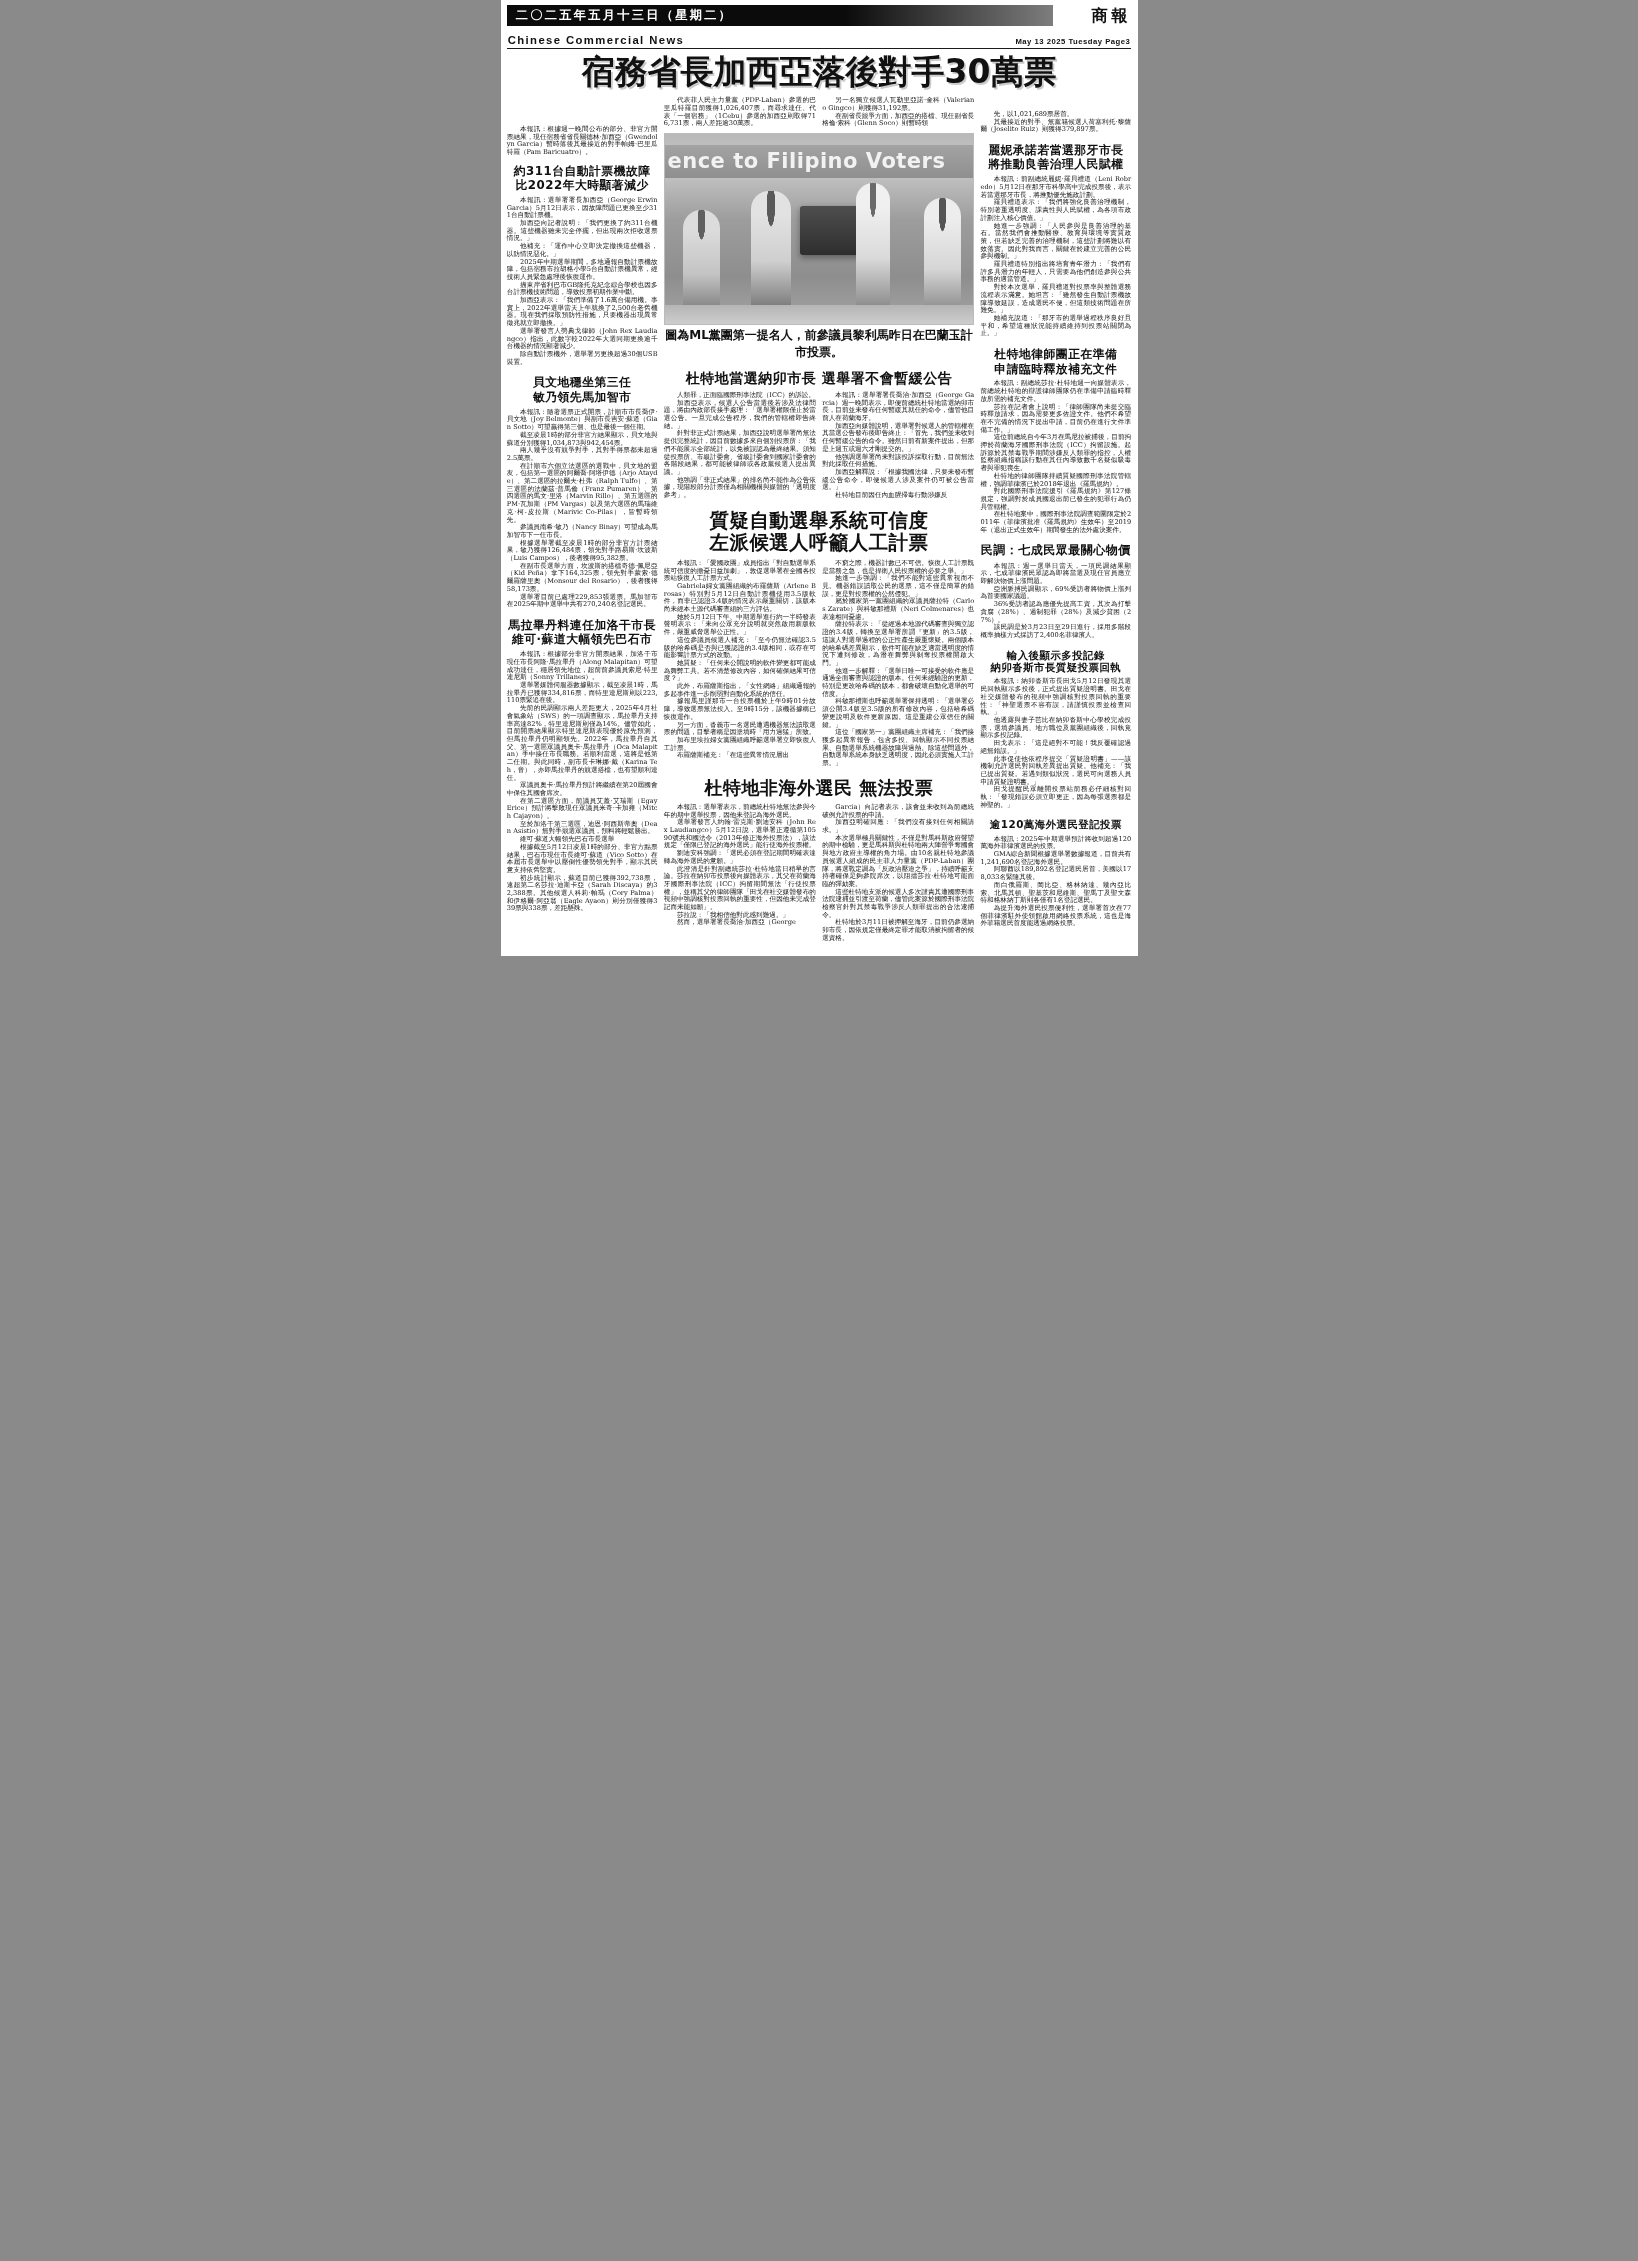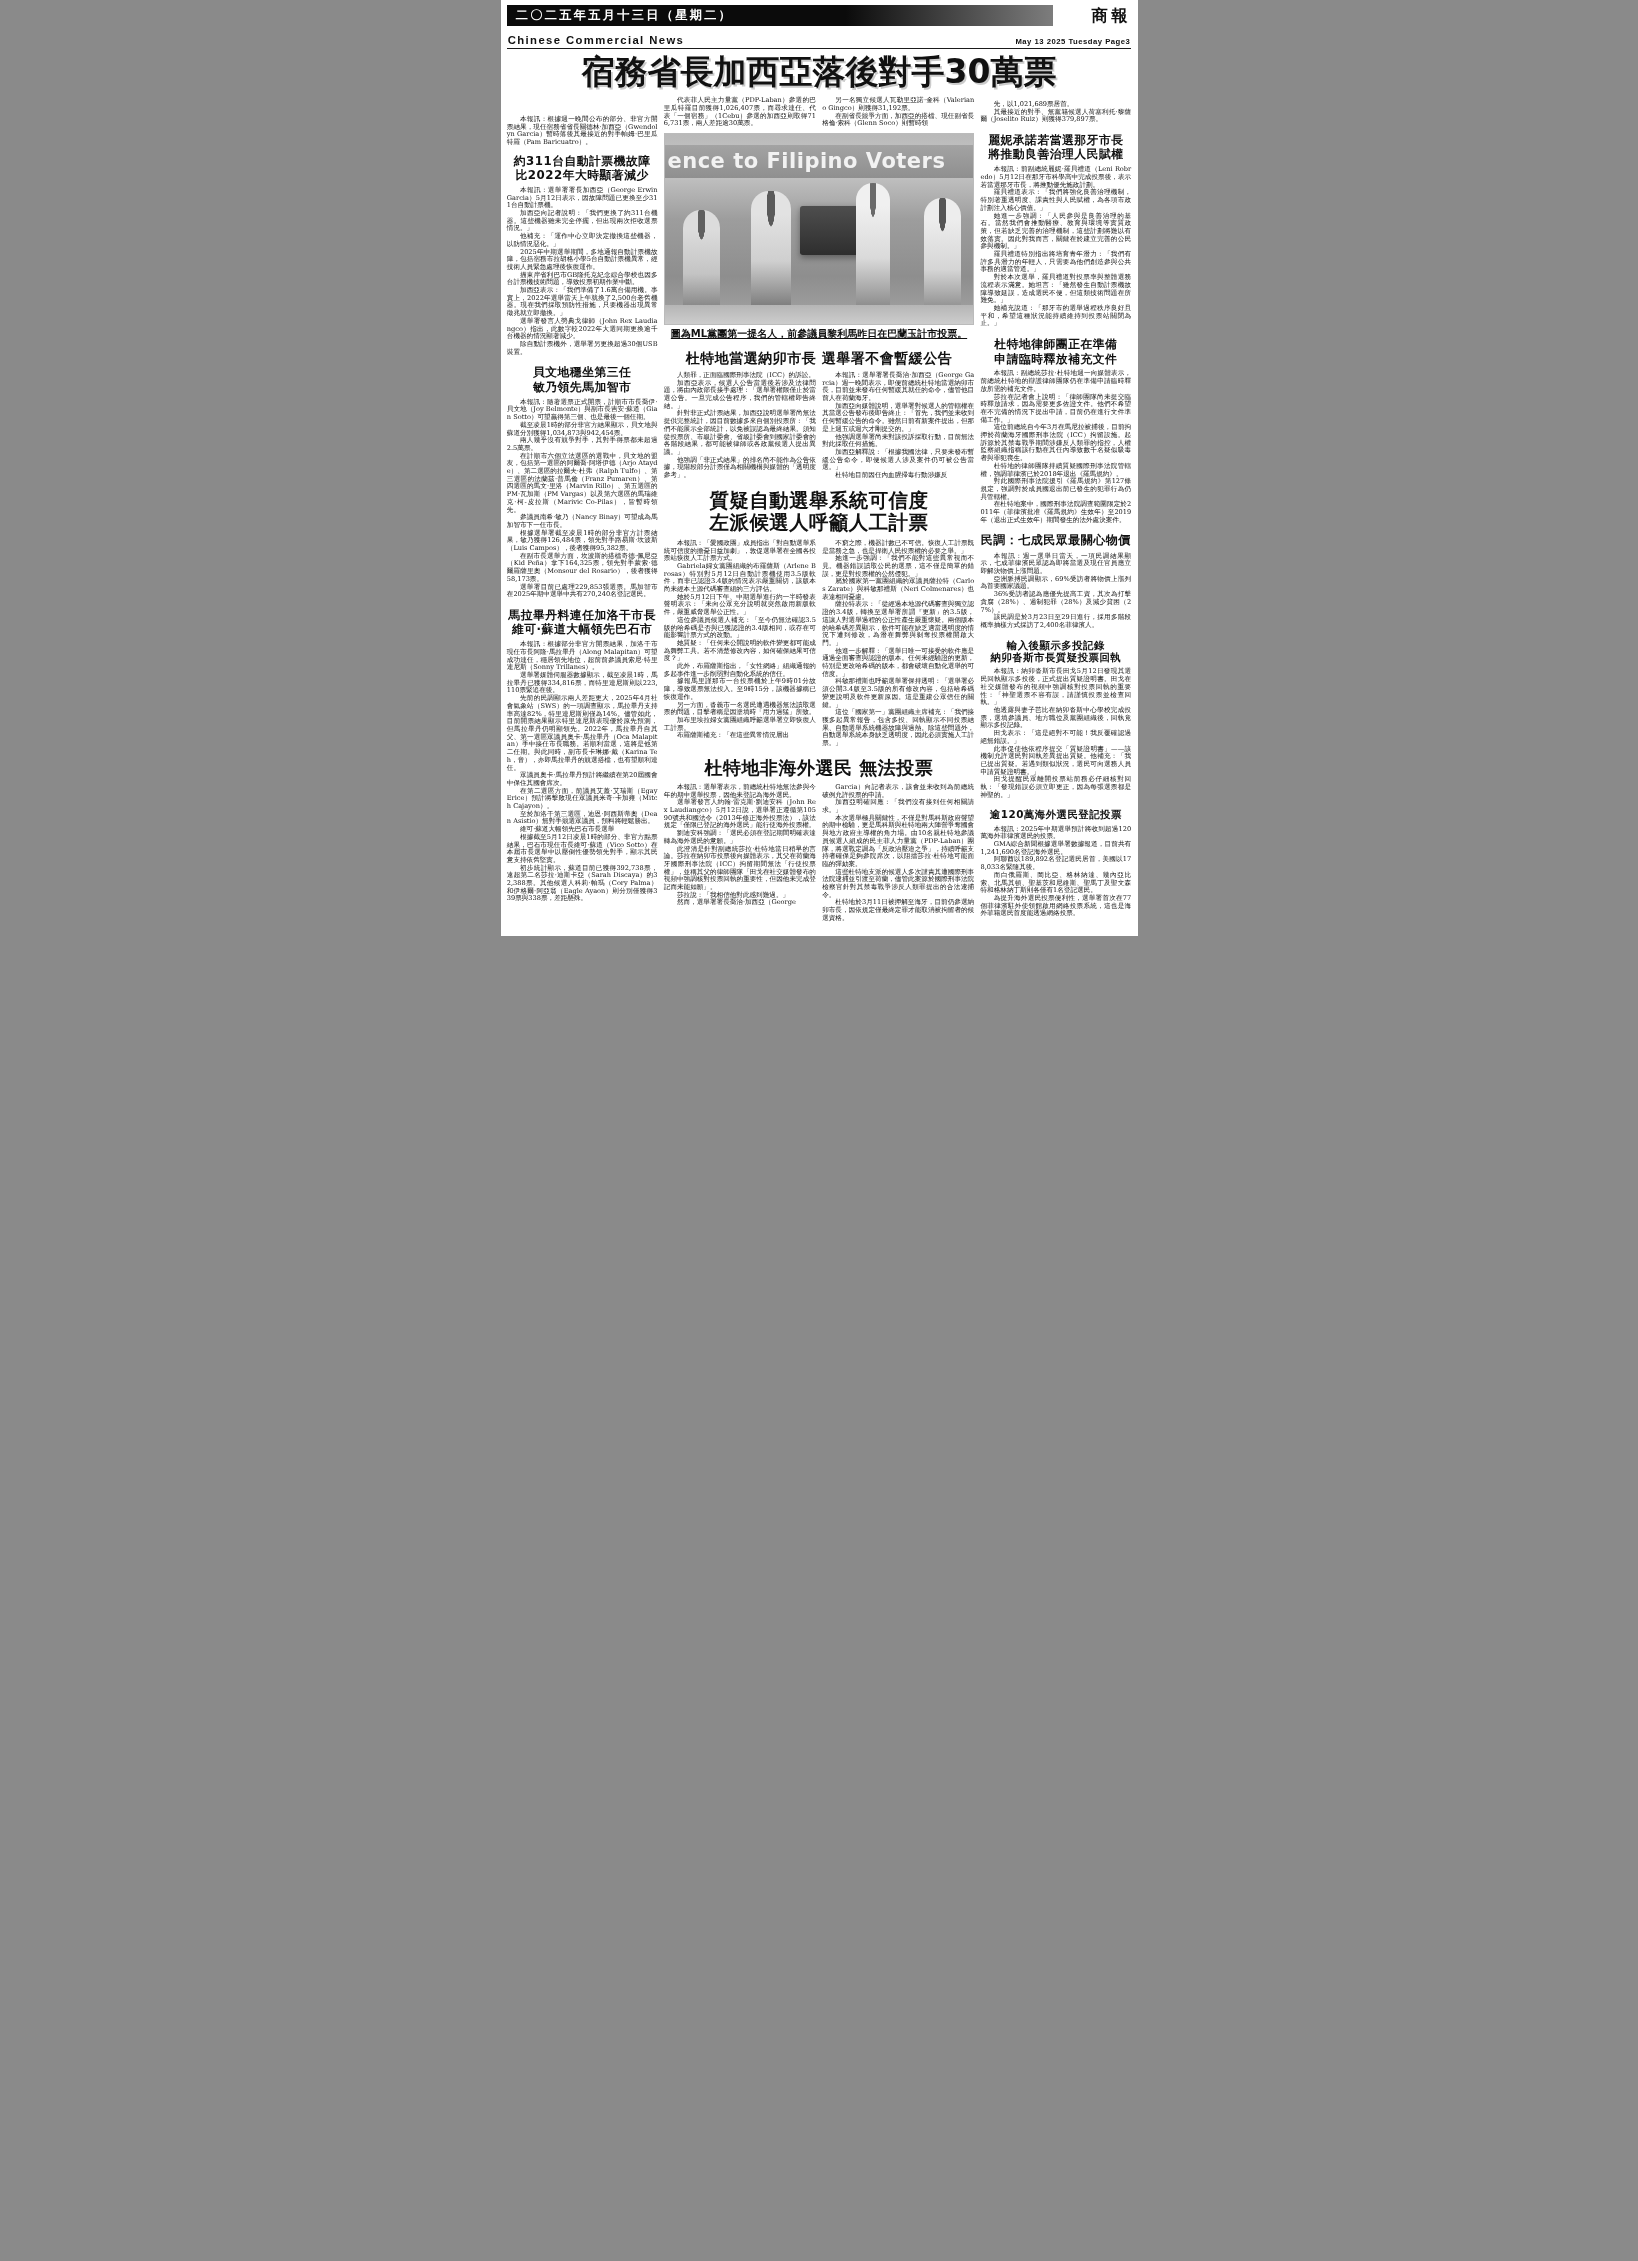--- a/index.html
+++ b/index.html
@@ -39,22 +39,22 @@
                 background:linear-gradient(180deg,#a3a3a3,#8f8f8f);color:#f2f2f2;
                 font-family:"DejaVu Sans",sans-serif;font-weight:900;font-size:21px;line-height:33px;
                 white-space:nowrap;overflow:hidden;padding-left:2.7px;letter-spacing:0.5px;}
   .ph-shape{position:absolute;border-radius:2.7px;}
   .ph-machine{left:44%;top:38%;width:22%;height:26%;background:linear-gradient(180deg,#4e4e4e,#2e2e2e);box-shadow:0 2.7px 6.3px rgba(0,0,0,.35);}
   .ph-person1{left:28%;top:30%;width:13%;height:62%;background:radial-gradient(ellipse at 50% 12%,#5a5a5a 0 14%,transparent 15%),linear-gradient(180deg,#e2e2e2 20%,#cfcfcf 60%,#7a7a7a 100%);border-radius:18px 18px 0 0;}
   .ph-person2{left:62%;top:26%;width:11%;height:66%;background:radial-gradient(ellipse at 50% 10%,#6a6a6a 0 13%,transparent 14%),linear-gradient(180deg,#f0f0f0 18%,#dadada 60%,#8a8a8a 100%);border-radius:18px 18px 0 0;}
   .ph-person3{left:84%;top:34%;width:12%;height:58%;background:radial-gradient(ellipse at 50% 12%,#555 0 14%,transparent 15%),linear-gradient(180deg,#ededed 20%,#d5d5d5 65%,#909090 100%);border-radius:18px 18px 0 0;}
   .ph-person4{left:6%;top:40%;width:12%;height:52%;background:radial-gradient(ellipse at 50% 12%,#606060 0 14%,transparent 15%),linear-gradient(180deg,#dcdcdc 20%,#c4c4c4 65%,#858585 100%);border-radius:18px 18px 0 0;}
   .ph-floor{position:absolute;left:0;right:0;bottom:0;height:10%;background:linear-gradient(180deg,#b5b5b5,#cdcdcd);}
-  .caption{font-family:"DejaVu Sans",sans-serif;font-weight:bold;font-size:10px;text-align:center;
-           margin:1.8px 0 0.9px;text-decoration:underline;}
+  .caption{font-family:"DejaVu Sans",sans-serif;font-weight:bold;font-size:12px;text-align:center;
+           margin:1.8px 0 0.9px;}
   .lead-mid{margin-top:0.9px;}
 </style>
 </head>
 <body>
 
 <div class="page">
 
   <header>
     <div class="topbar-row">
       <div class="date-bar">二〇二五年五月十三日（星期二）</div>

